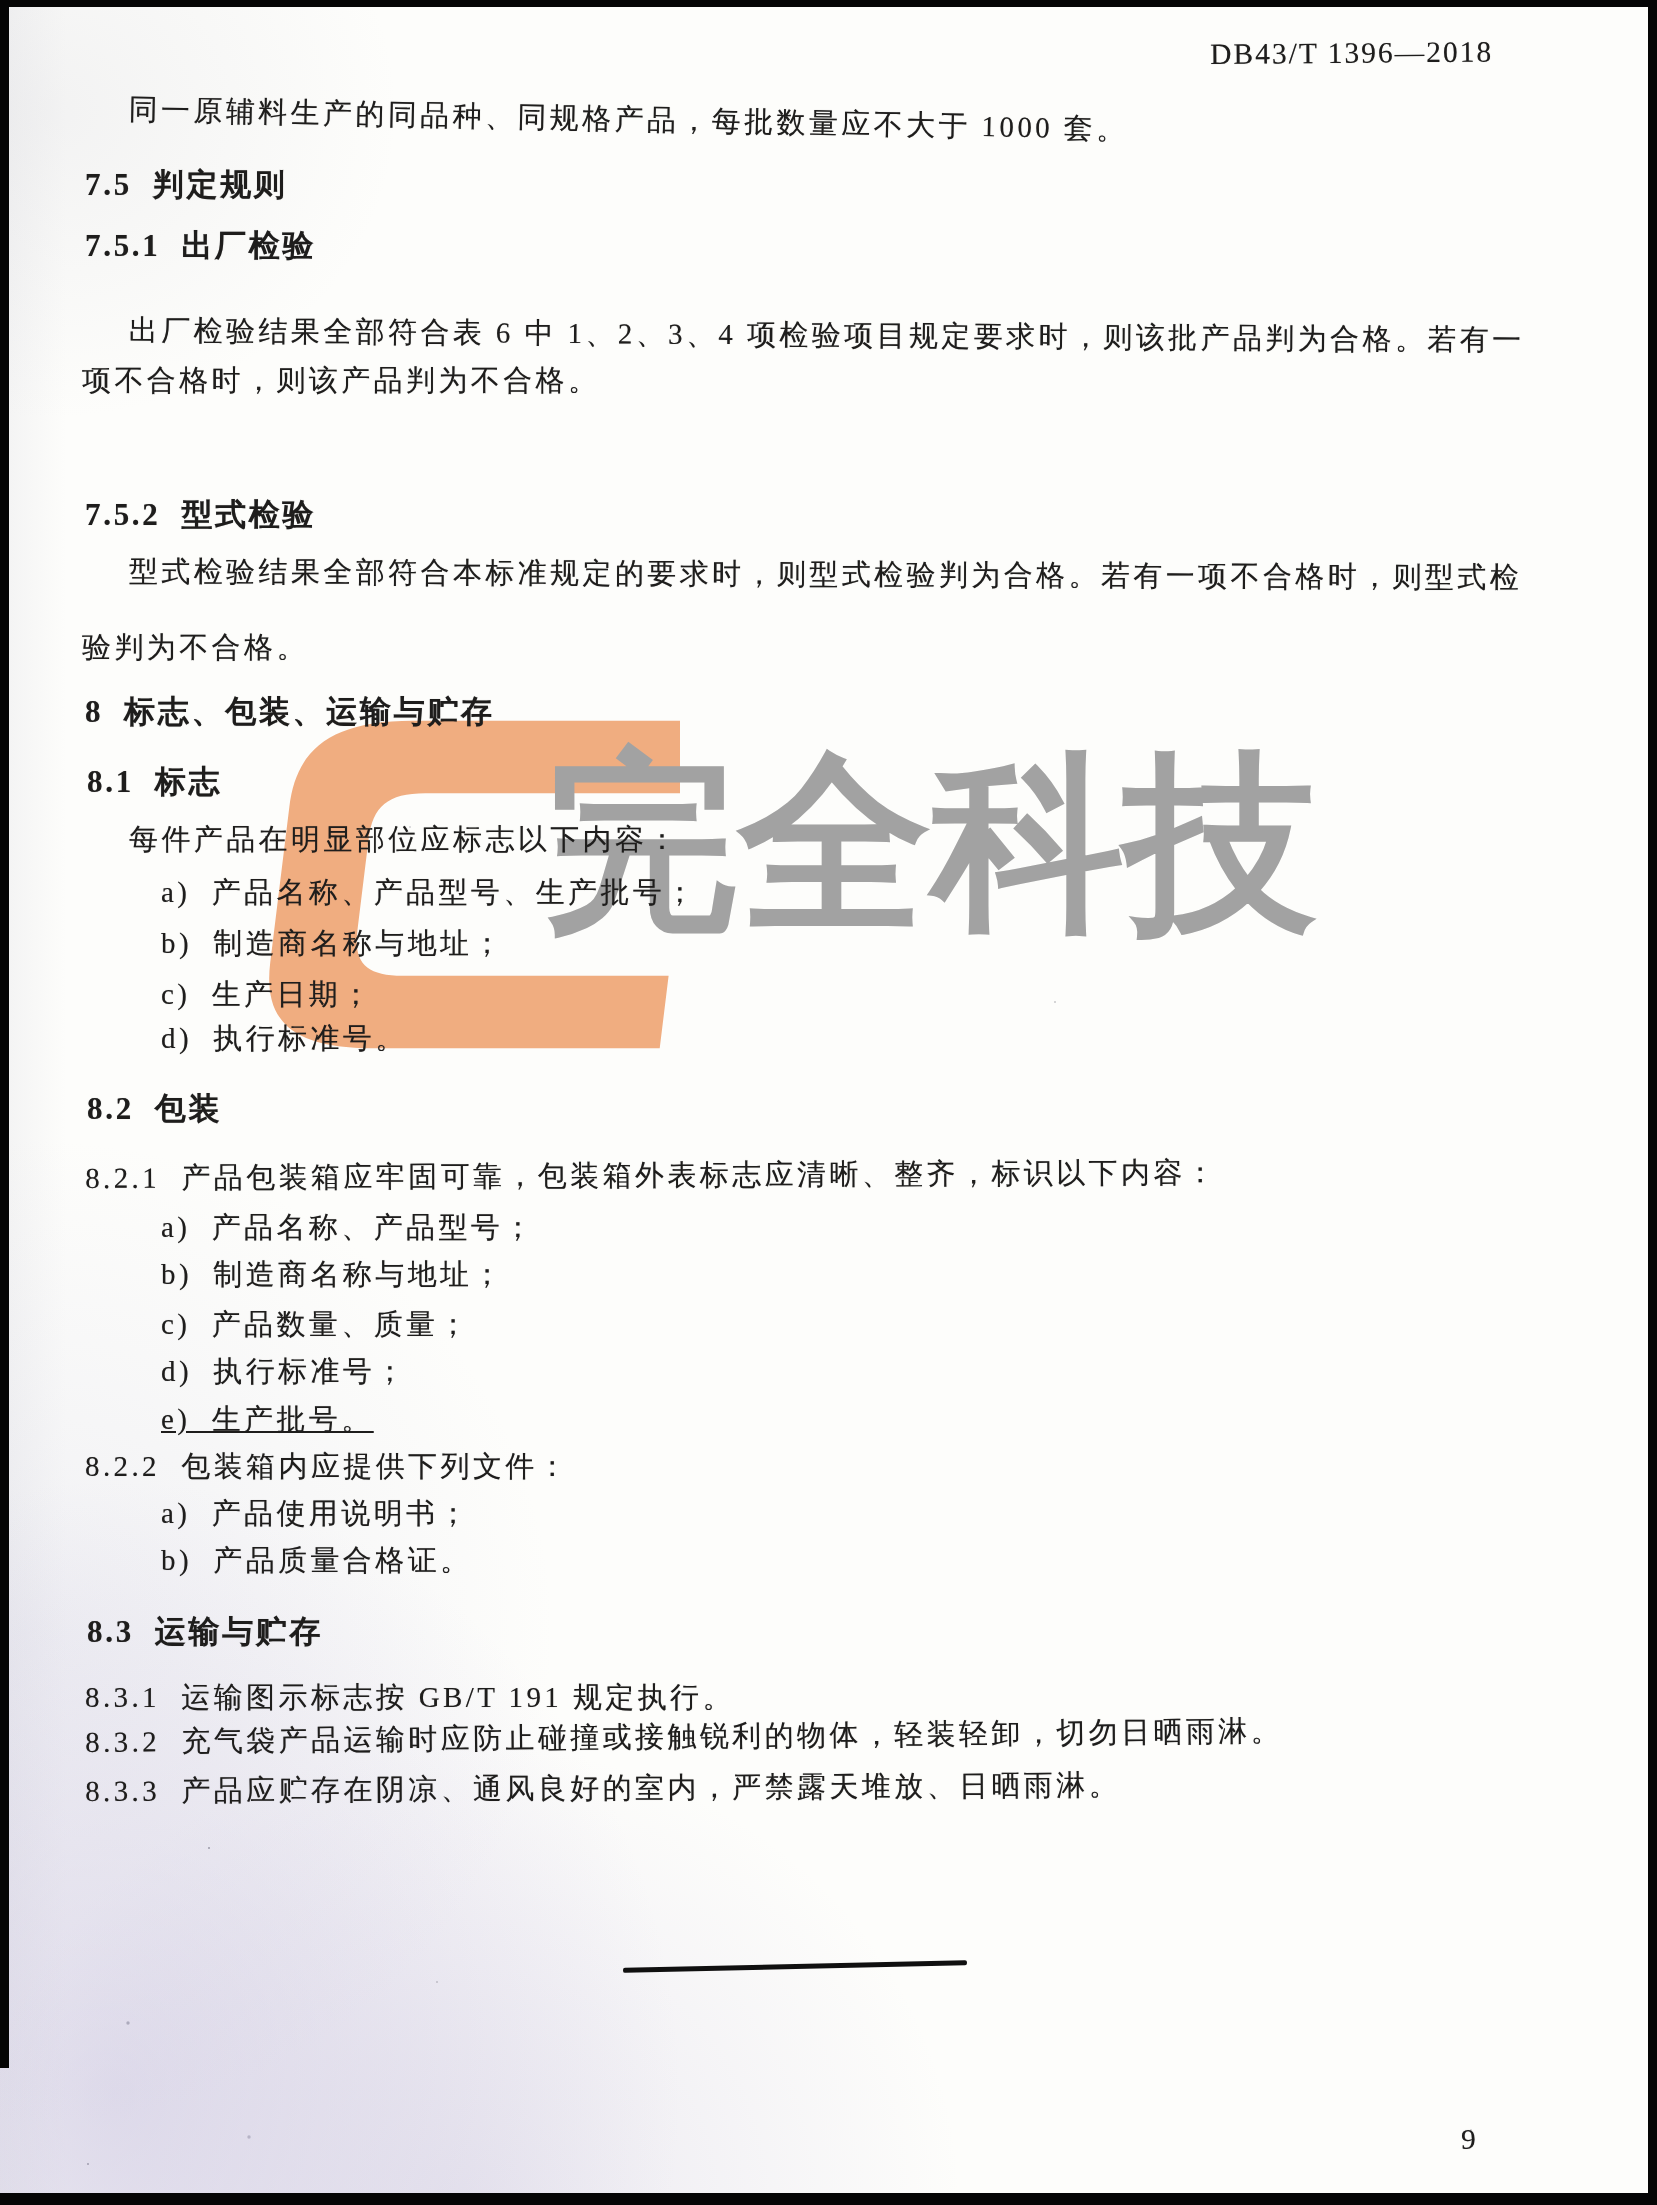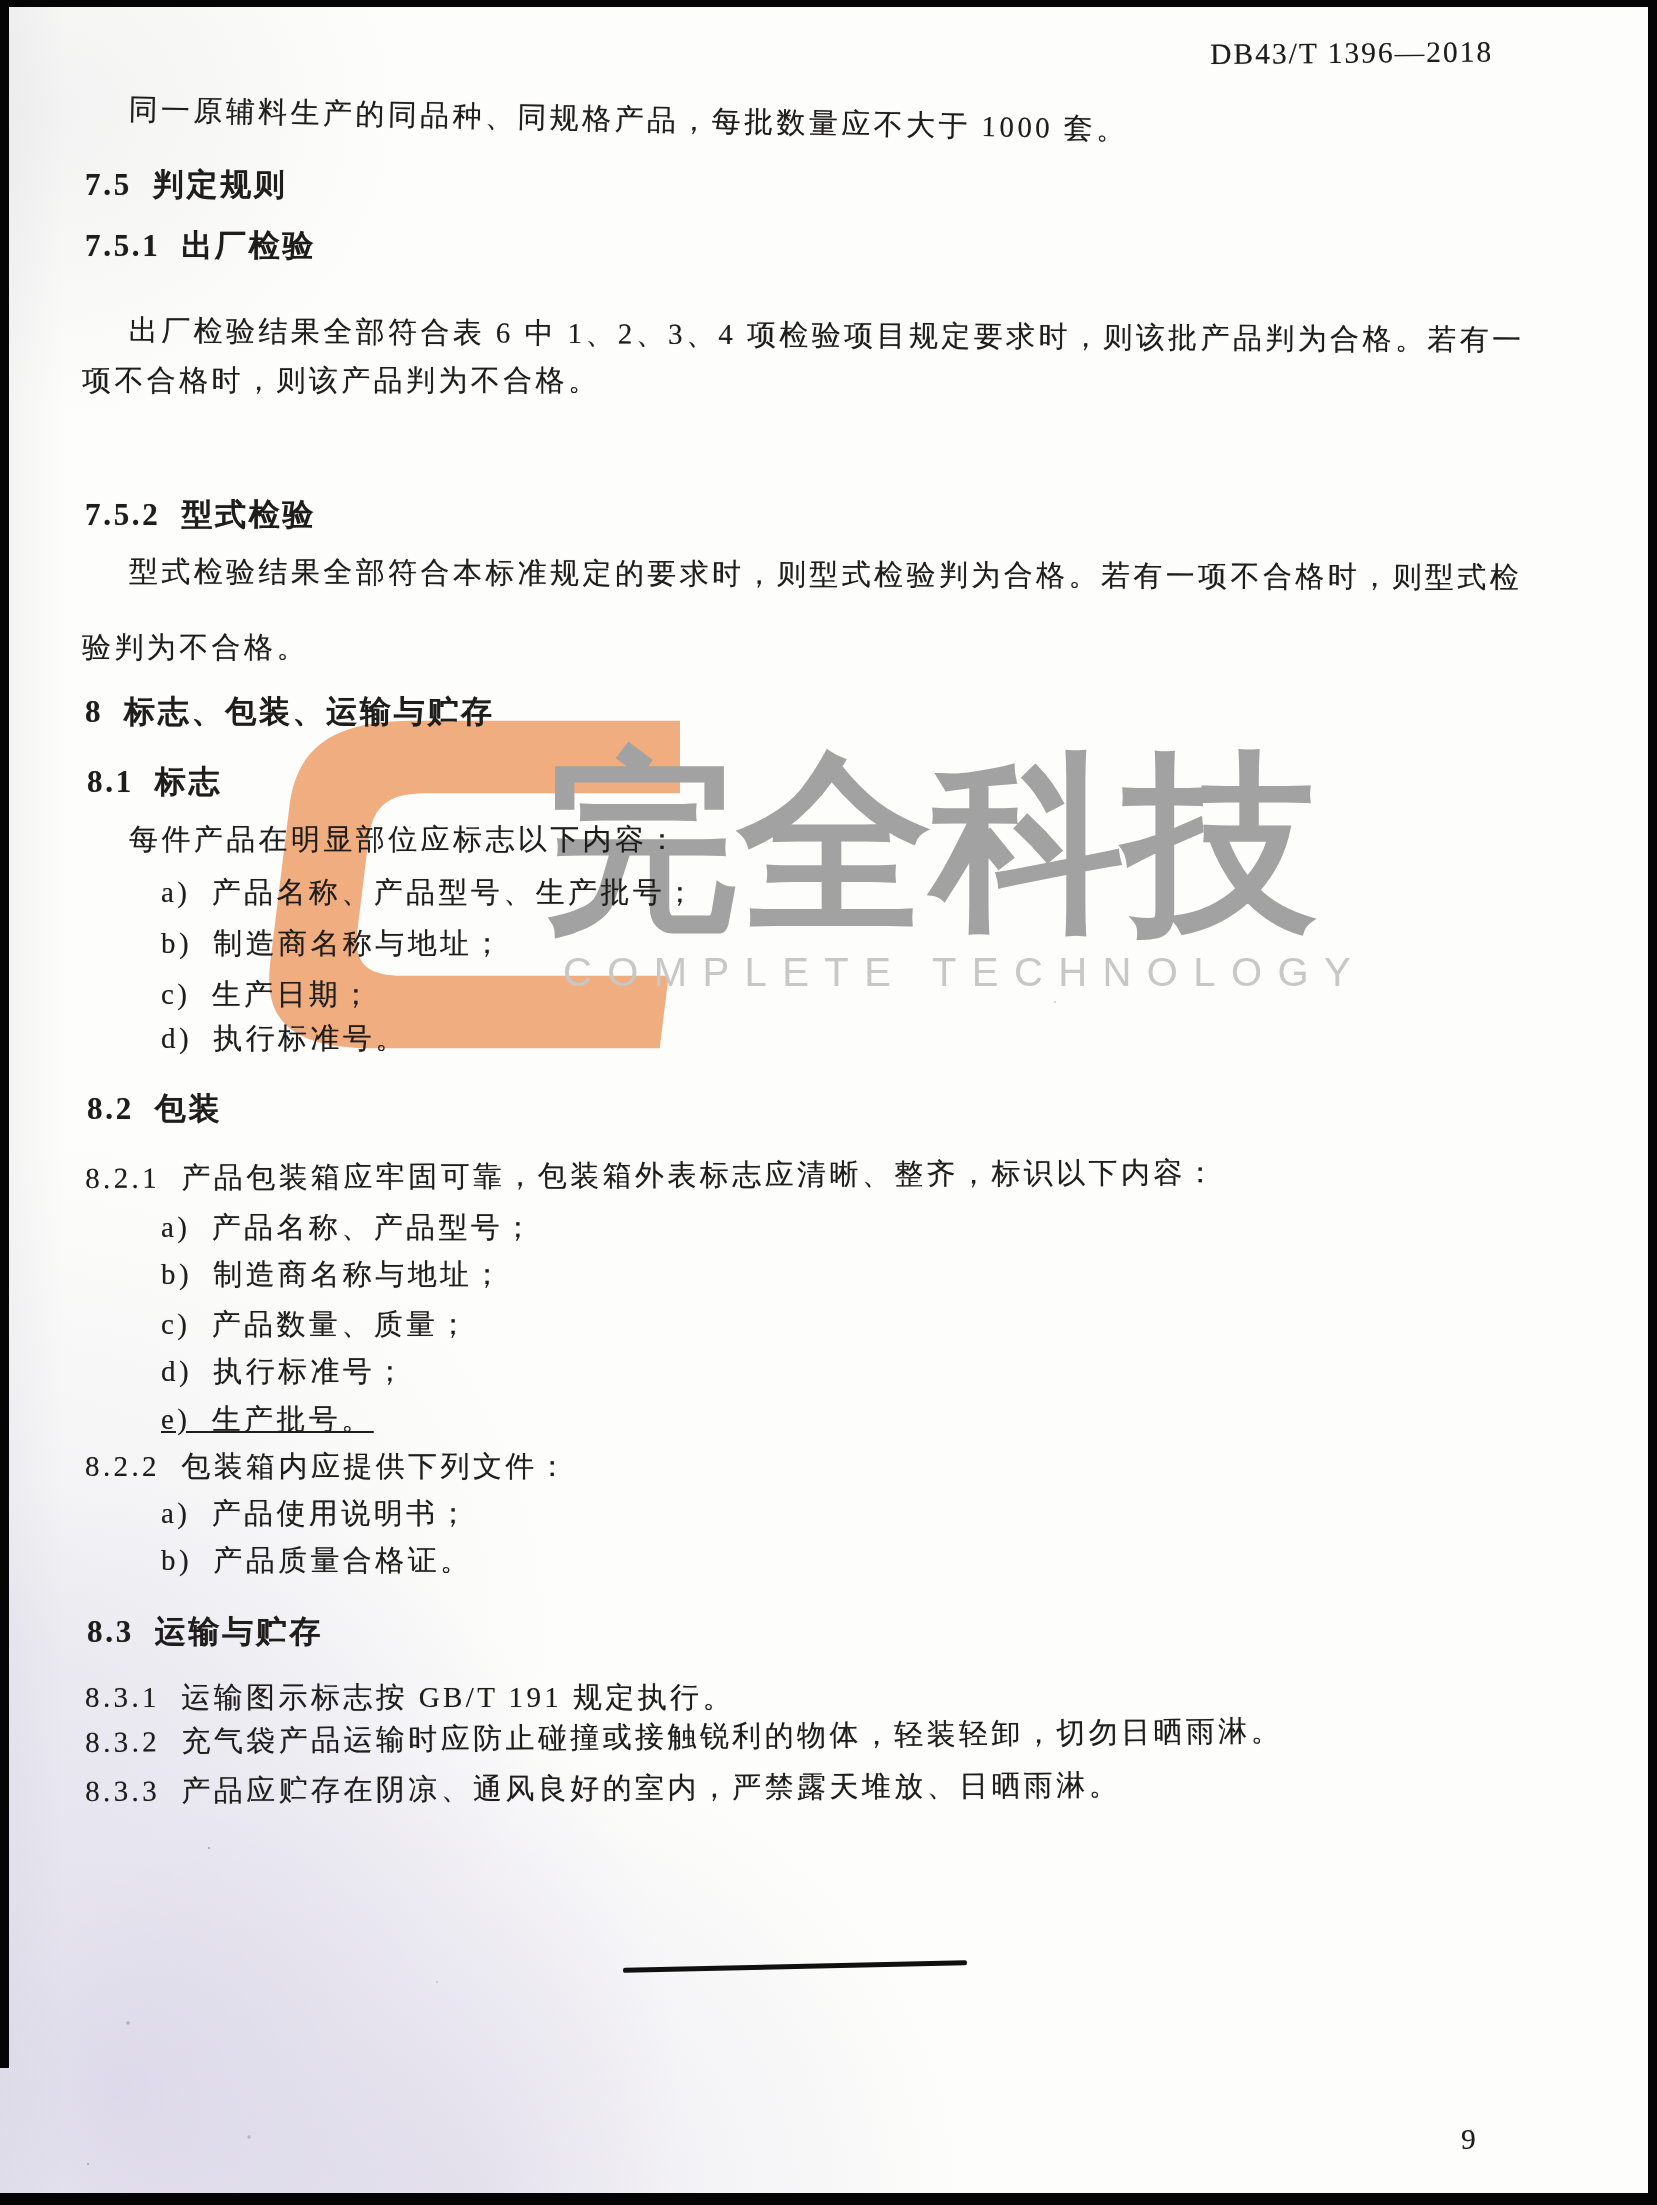--- a/index.html
+++ b/index.html
@@ -88,21 +88,20 @@
 </head>
 <body>
 
 <div class="watermark">
   <svg class="abs wm-c" viewBox="0 0 320 260" width="430" height="349" aria-hidden="true">
     <g transform="translate(26,0) skewX(-7)">
       <path fill="#f0ad80" d="M310 8 L96 8 C 34 8 12 30 12 72 L12 188 C12 230 34 252 96 252 L310 252 L310 198 L112 198 C 84 198 74 188 74 164 L74 96 C74 72 84 62 112 62 L310 62 Z"></path>
     </g>
   </svg>
   <div class="abs wm-cn">完全科技</div>
-  <div class="abs wm-en">COMPLETE TECHNOLOGY</div>
 </div>
 
 <div class="ink hdr t-header">DB43/T 1396—2018</div>
 
 <div class="ink body-line t-intro">同一原辅料生产的同品种、同规格产品，每批数量应不大于 1000 套。</div>
 
 <div class="ink heading t-s75">7.5  判定规则</div>
 <div class="ink heading t-s751">7.5.1  出厂检验</div>
 <div class="ink body-line t-s751l1">出厂检验结果全部符合表 6 中 1、2、3、4 项检验项目规定要求时，则该批产品判为合格。若有一</div>
 <div class="ink body-line t-s751l2">项不合格时，则该产品判为不合格。</div>

